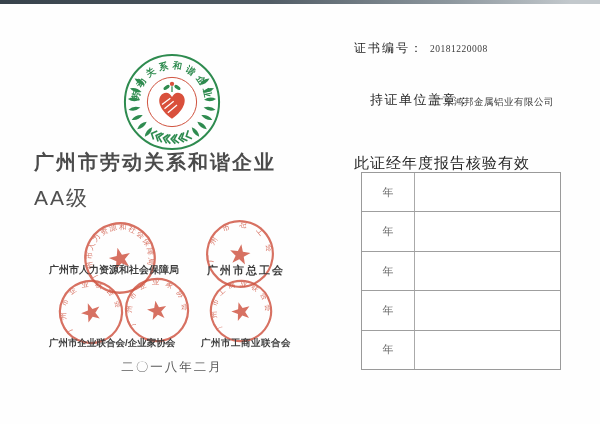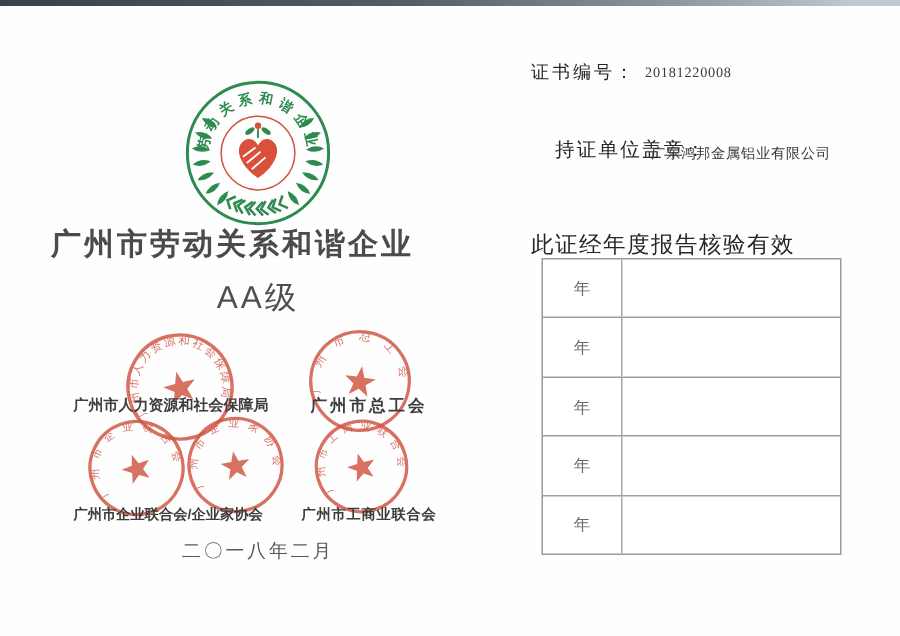--- a/index.html
+++ b/index.html
@@ -11,21 +11,21 @@
     position:absolute;top:0;left:0;width:600px;height:4px;
     background:linear-gradient(to right,#37424b,#525d66 45%,#8d979e 75%,#c2c8cc 95%);
   }
   
   .emblem{position:absolute;left:122px;top:52px;width:100px;height:100px;}
   .cert-title{
     position:absolute;left:34px;top:149px;width:276px;
     font-size:20px;font-weight:bold;color:#4b4b4b;letter-spacing:2px;white-space:nowrap;
   }
   .cert-grade{
-    position:absolute;left:34px;top:184px;width:276px;text-align:center;
+    position:absolute;left:34px;top:184px;width:276px;
     font-size:21px;font-weight:500;color:#4f4f4f;letter-spacing:2px;
   }
   .seal{position:absolute;opacity:.82;}
   .seal svg{display:block;}
   .seal-caption{
     position:absolute;font-weight:bold;color:#3d3d3d;white-space:nowrap;z-index:5;
   }
   .cap-r1c1{left:49px;top:263px;font-size:10px;letter-spacing:0;}
   .cap-r1c2{left:207px;top:263px;font-size:11px;letter-spacing:2px;}
   .cap-r2c1{left:49px;top:337px;font-size:9.5px;letter-spacing:0;}

